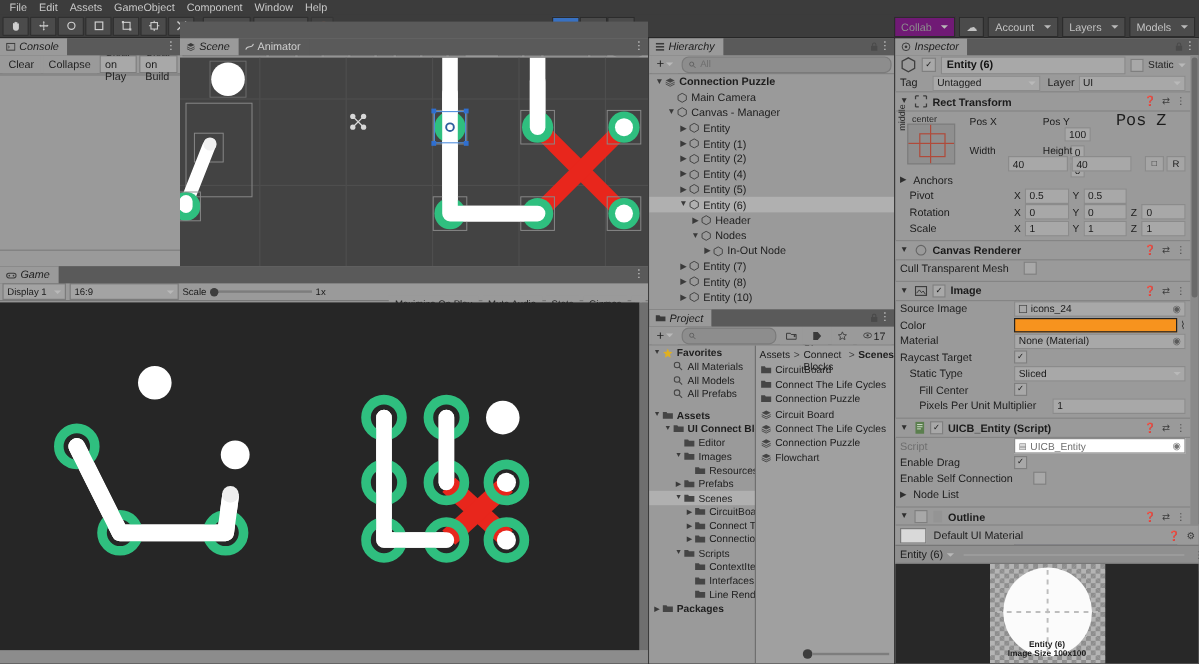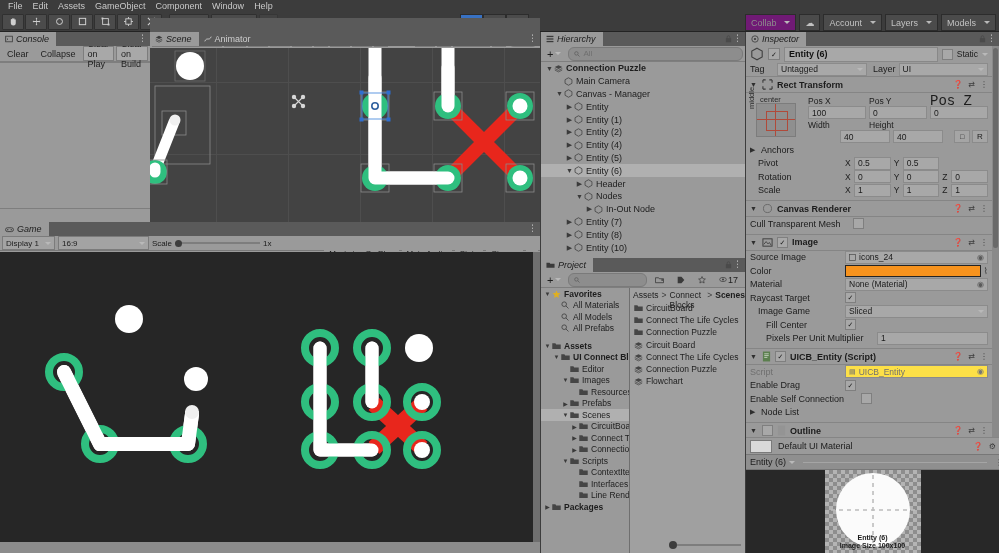--- a/index.html
+++ b/index.html
@@ -84,21 +84,21 @@
   #inspScrollThumb{position:absolute;right:1px;top:16px;width:5px;height:200px;background:#6a6a6a;border-radius:3px;}
   .ihead{height:15px;display:flex;align-items:center;padding:0 4px;gap:4px;background:#9a9a9a;border-top:1px solid #858585;border-bottom:1px solid #858585;}
   .ihead .title{font-weight:bold;font-size:9px;color:#1b1b1b;}
   .ihead .right{margin-left:auto;display:flex;gap:5px;color:#3d3d3d;font-size:8px;align-items:center;}
   .fold{width:8px;font-size:7px;color:#2e2e2e;}
   .irow{height:13.5px;display:flex;align-items:center;padding:0 4px;font-size:9px;color:#1c1c1c;gap:3px;}
   .ilabel{width:92px;flex:0 0 92px;white-space:nowrap;overflow:hidden;}
   .ilabel.ind{padding-left:8px;width:84px;flex:0 0 84px;}
   .ilabel.ind2{padding-left:16px;width:76px;flex:0 0 76px;}
   .ifield{flex:1;height:11px;background:#a8a8a8;border:1px solid #8b8b8b;display:flex;align-items:center;padding:0 3px;font-size:8.5px;color:#1a1a1a;min-width:0;}
-  .ifield.dim{color:#707070;background:#fde047;}
+  .ifield.dim{color:#707070;background:#ffffff;}
   .ck{width:9px;height:9px;background:#a8a8a8;border:1px solid #7f7f7f;display:flex;align-items:center;justify-content:center;font-size:7px;color:#1a1a1a;line-height:7px;}
   .axis{display:flex;align-items:center;gap:2px;flex:1;min-width:0;}
   .axis .al{width:7px;flex:0 0 7px;font-size:8.5px;}
   .dropf{flex:1;height:11px;background:#a8a8a8;border:1px solid #8b8b8b;display:flex;align-items:center;justify-content:space-between;padding:0 3px;font-size:8.5px;color:#1a1a1a;min-width:0;}
   .swatch{flex:1;height:10px;border:1px solid #242424;}
   #nameRow{height:16px;display:flex;align-items:center;padding:0 4px;gap:4px;}
   #nameField{flex:1;height:13px;background:#a8a8a8;border:1px solid #888;display:flex;align-items:center;padding:0 4px;font-size:9px;font-weight:bold;color:#121212;}
   #tagRow{height:14px;display:flex;align-items:center;padding:0 4px;gap:3px;font-size:9px;color:#1c1c1c;}
   #rtDiagram{width:46px;height:40px;background:#8f8f8f;border:1px solid #7c7c7c;position:relative;margin:2px 4px 0 6px;}
   #matFooter{position:absolute;left:0;bottom:99px;width:246px;height:16px;display:flex;align-items:center;gap:6px;padding:0 4px;background:#9a9a9a;border-top:1px solid #858585;}
@@ -990,21 +990,21 @@
             <div style="position:absolute;left:18px;top:0;width:1px;height:32px;background:#b04a3a;"></div>
             <div style="position:absolute;left:0;top:15px;width:38px;height:1px;background:#b04a3a;"></div>
           </div>
         </div>
         <div style="flex:1;padding-right:4px;">
           <div class="irow" style="height:11px;padding:0;gap:3px;">
             <div style="flex:1;font-size:8.5px;">Pos X</div>
             <div style="flex:1;font-size:8.5px;">Pos Y</div>
             <div style="flex:1;font-size:14px;font-family:Liberation Mono, monospace;">Pos Z</div>
           </div>
-          <div class="irow" style="height:13px;padding:0;gap:3px;">
+          <div class="irow" style="height:13px;padding:0;gap:3px;flex-direction:column;">
             <div class="ifield">100</div>
             <div class="ifield">0</div>
             <div class="ifield">0</div>
           </div>
           <div class="irow" style="height:11px;padding:0;gap:3px;">
             <div style="flex:1;font-size:8.5px;">Width</div>
             <div style="flex:1;font-size:8.5px;">Height</div>
             <div style="flex:1;"></div>
           </div>
           <div class="irow" style="height:13px;padding:0;gap:3px;margin-left:32px;">
@@ -1116,21 +1116,21 @@
         <div class="ifield">
           <span>None (Material)</span>
           <span style="margin-left:auto;font-size:8px;color:#5a5a5a;">◉</span>
         </div>
       </div>
       <div class="irow">
         <span class="ilabel">Raycast Target</span>
         <div class="ck">✓</div>
       </div>
       <div class="irow">
-        <span class="ilabel ind">Image Game</span>
+        <span class="ilabel ind">Static Type</span>
         <div class="dropf">
           <span>Sliced</span>
           <span class="caretd"></span>
         </div>
       </div>
       <div class="irow">
         <span class="ilabel ind2">Fill Center</span>
         <div class="ck">✓</div>
       </div>
       <div class="irow">

